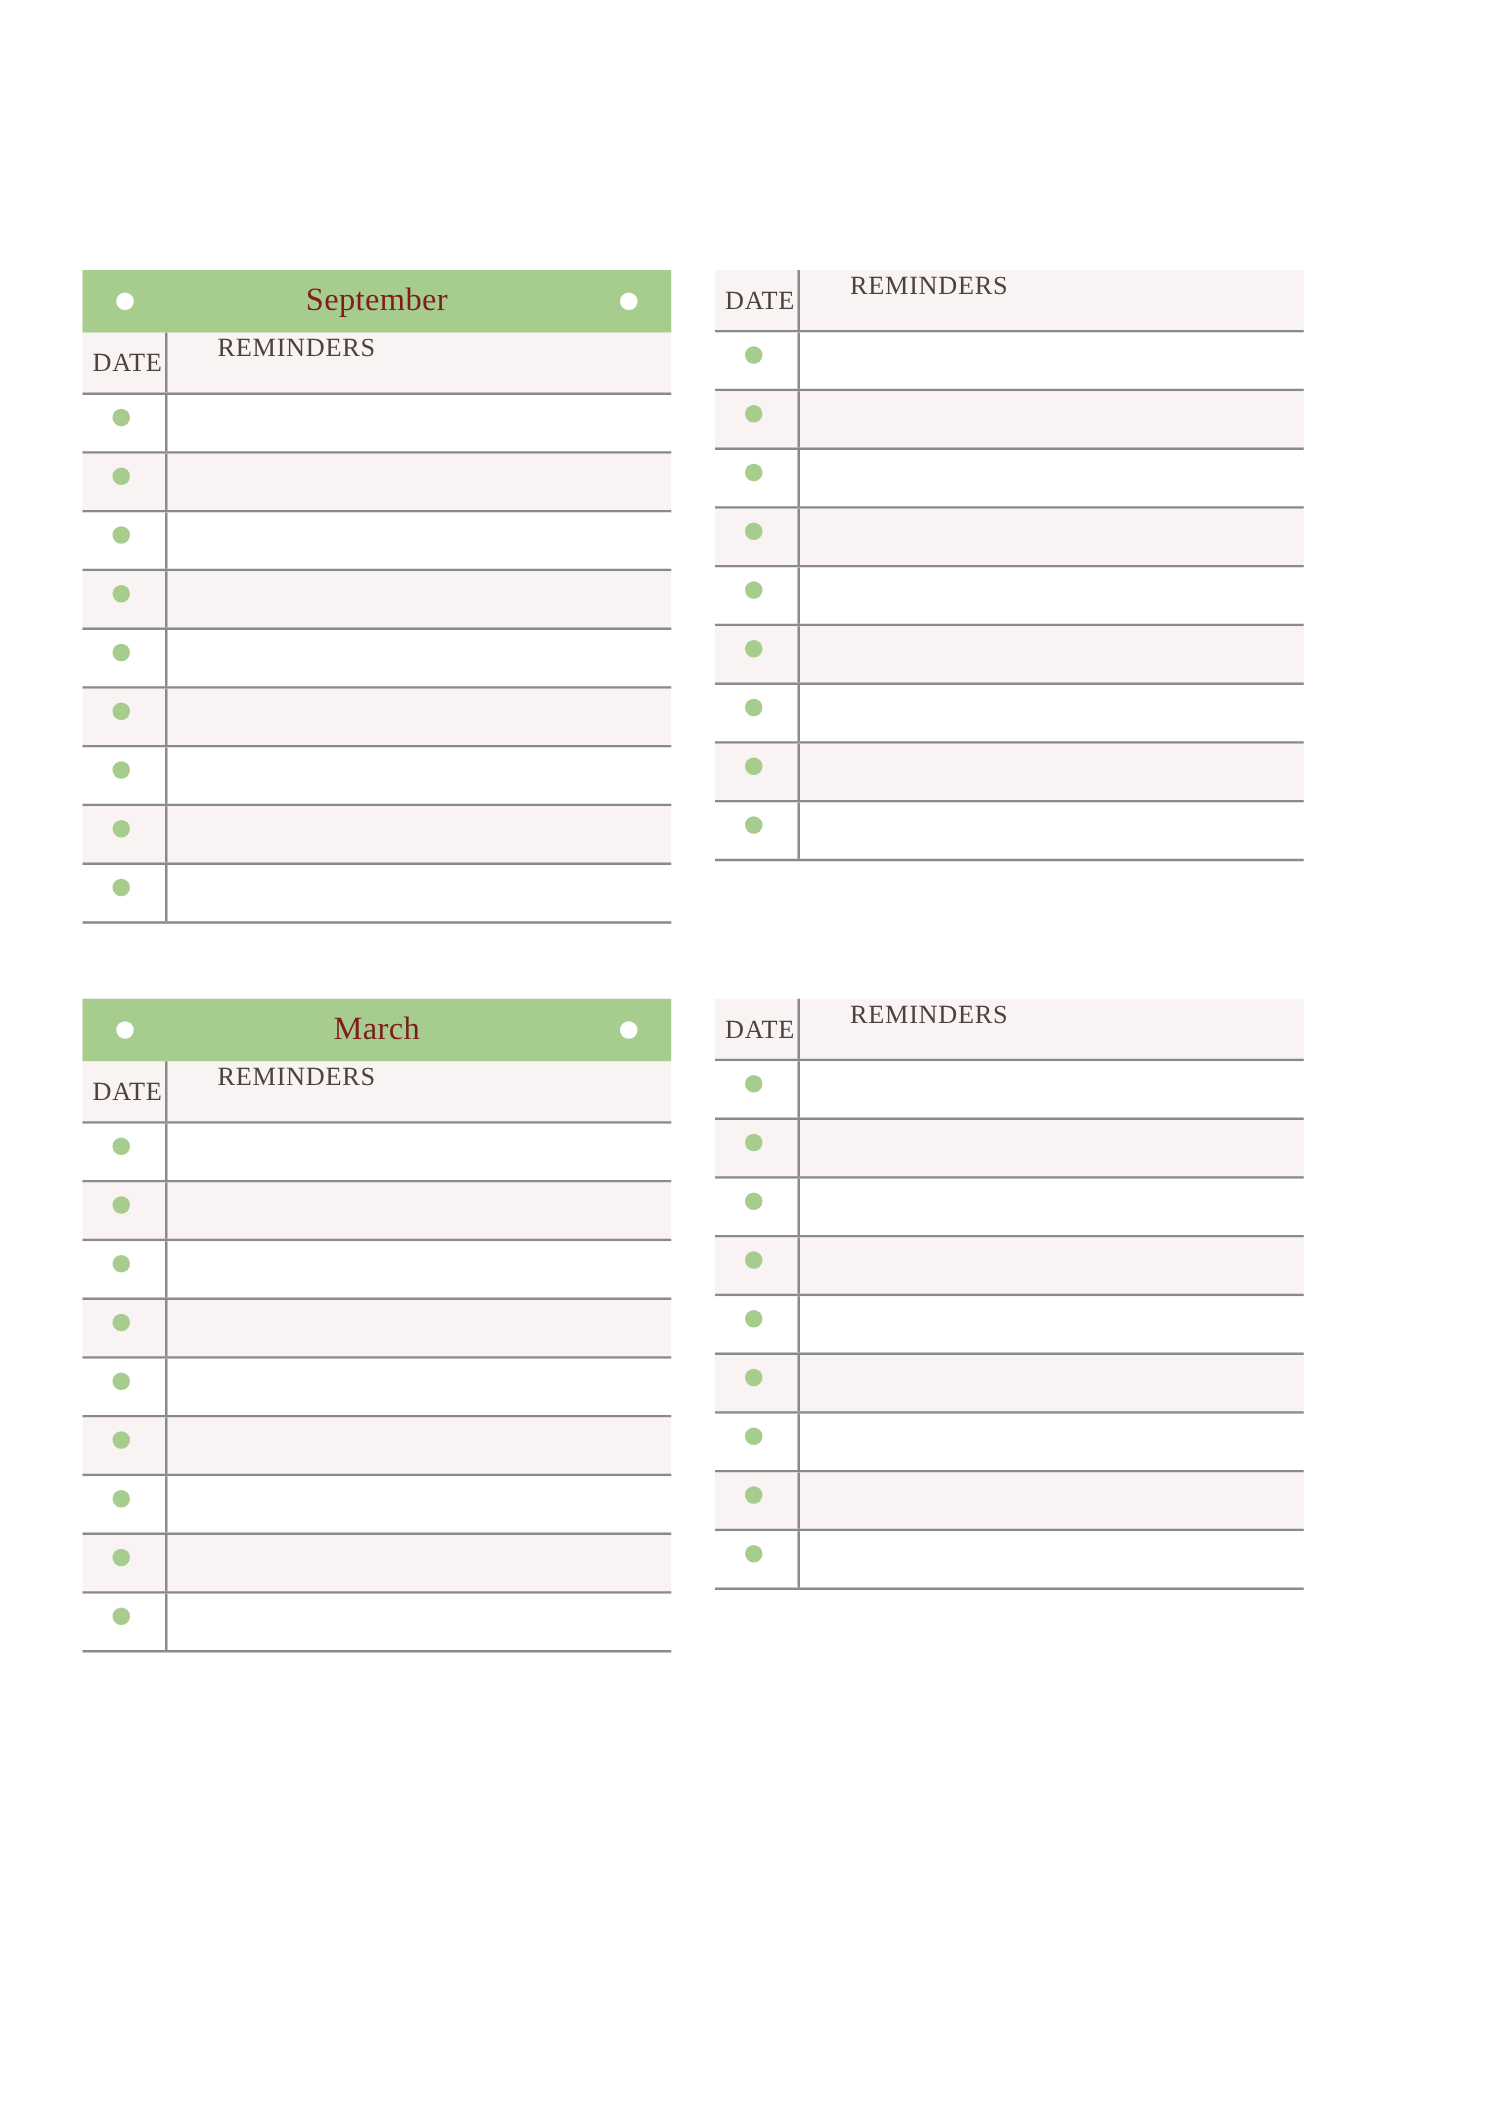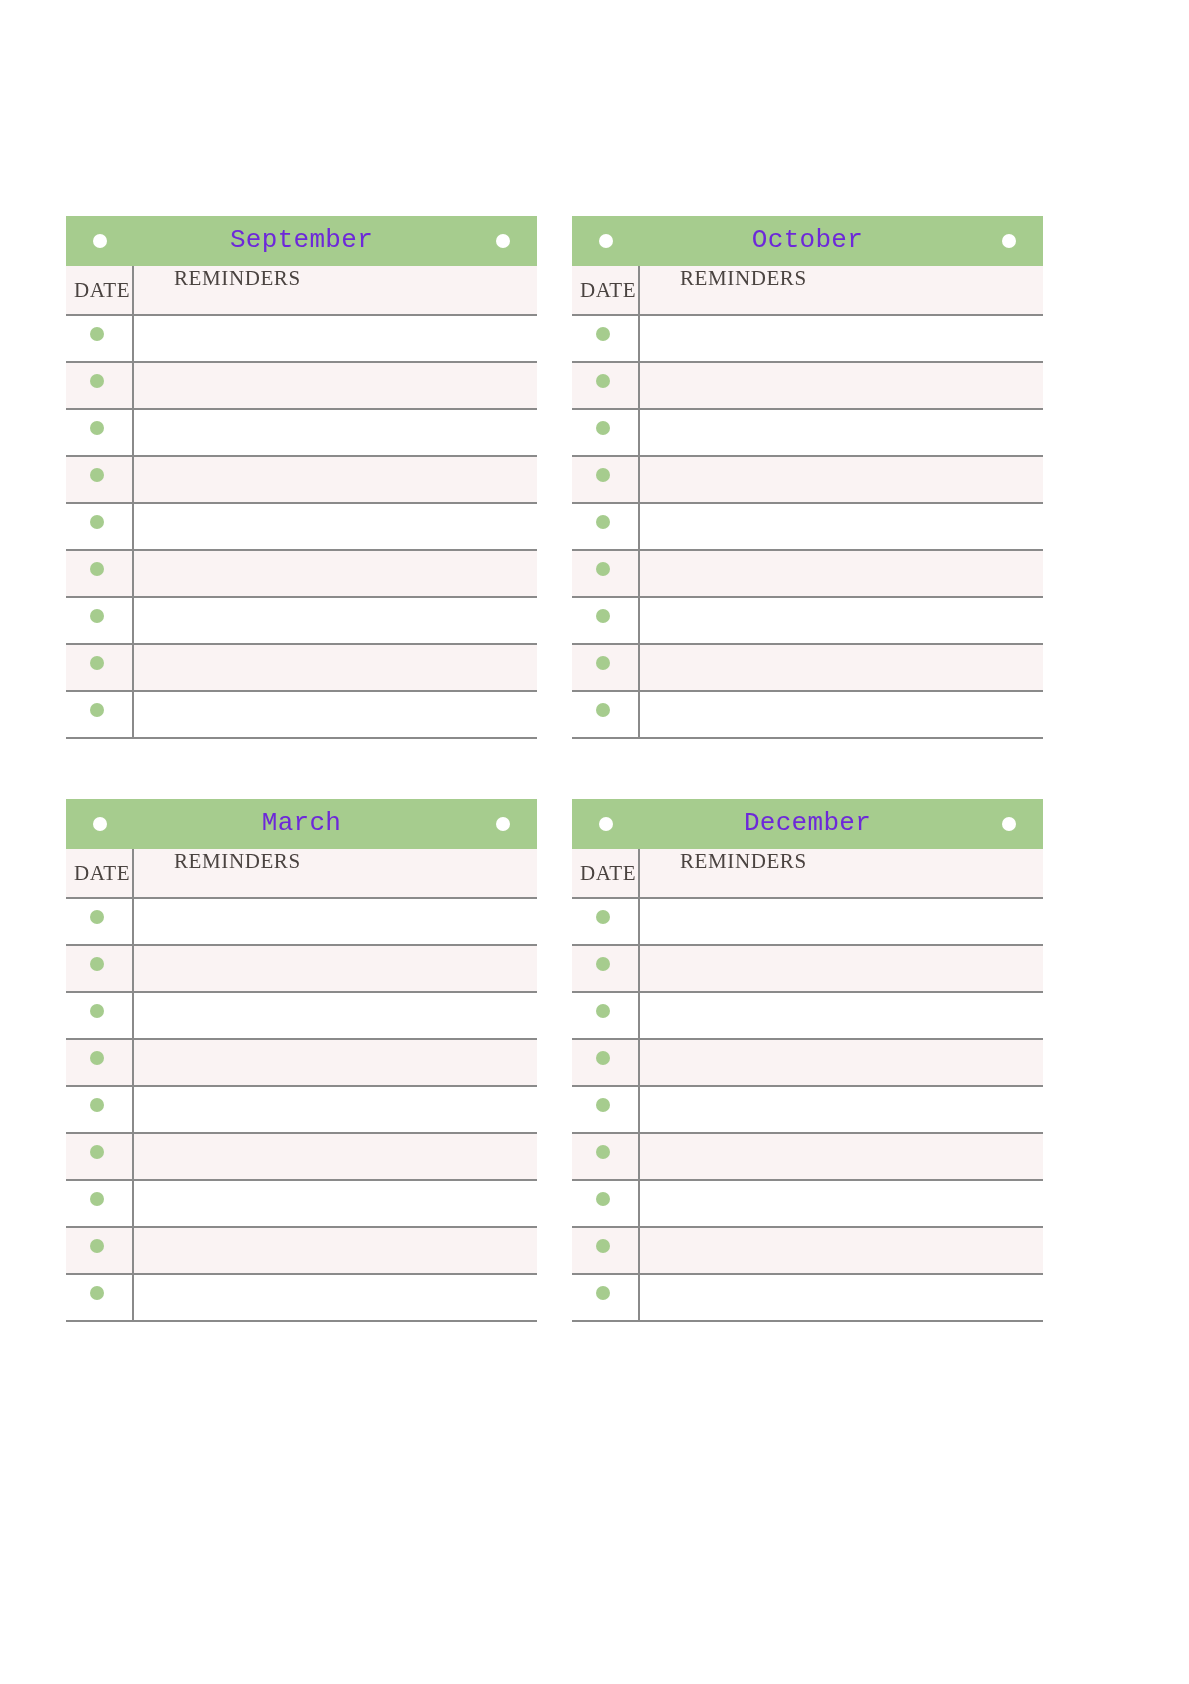--- a/index.html
+++ b/index.html
@@ -51,25 +51,25 @@
   
   .month-header {
     position: relative;
     height: 50px;
     background: #a6cc8e;
     display: flex;
     align-items: center;
     justify-content: center;
   }
   .month-title {
-    color: #6d28d9;
+    color: #7f1d1d;
     font-size: 26px;
     font-weight: 400;
     letter-spacing: 0.3px;
-    font-family: Liberation Mono, monospace;
+    font-family: Liberation Serif, serif;
     line-height: 1;
     padding-bottom: 2px;
   }
   .punch-dot {
     position: absolute;
     top: 50%;
     transform: translateY(-50%);
     width: 14px;
     height: 14px;
     border-radius: 50%;
@@ -196,25 +196,20 @@
             <div class="cell-rem"><span></span></div>
           </div>
           <div class="data-row">
             <div class="cell-date"><span class="row-dot"></span><span></span></div>
             <div class="cell-rem"><span></span></div>
           </div>
         </div>
       </div>
 
       <div class="month-block col-right">
-        <div class="month-header">
-          <span class="punch-dot left"></span>
-          <span class="month-title">October</span>
-          <span class="punch-dot right"></span>
-        </div>
         <div class="col-head">
           <div class="cell-date">
             <span class="col-head-label">DATE</span>
           </div>
           <div class="cell-rem">
             <span class="col-head-label">REMINDERS</span>
           </div>
         </div>
         <div class="rows">
           <div class="data-row">
@@ -308,25 +303,20 @@
             <div class="cell-rem"><span></span></div>
           </div>
           <div class="data-row">
             <div class="cell-date"><span class="row-dot"></span><span></span></div>
             <div class="cell-rem"><span></span></div>
           </div>
         </div>
       </div>
 
       <div class="month-block col-right">
-        <div class="month-header">
-          <span class="punch-dot left"></span>
-          <span class="month-title">December</span>
-          <span class="punch-dot right"></span>
-        </div>
         <div class="col-head">
           <div class="cell-date">
             <span class="col-head-label">DATE</span>
           </div>
           <div class="cell-rem">
             <span class="col-head-label">REMINDERS</span>
           </div>
         </div>
         <div class="rows">
           <div class="data-row">

